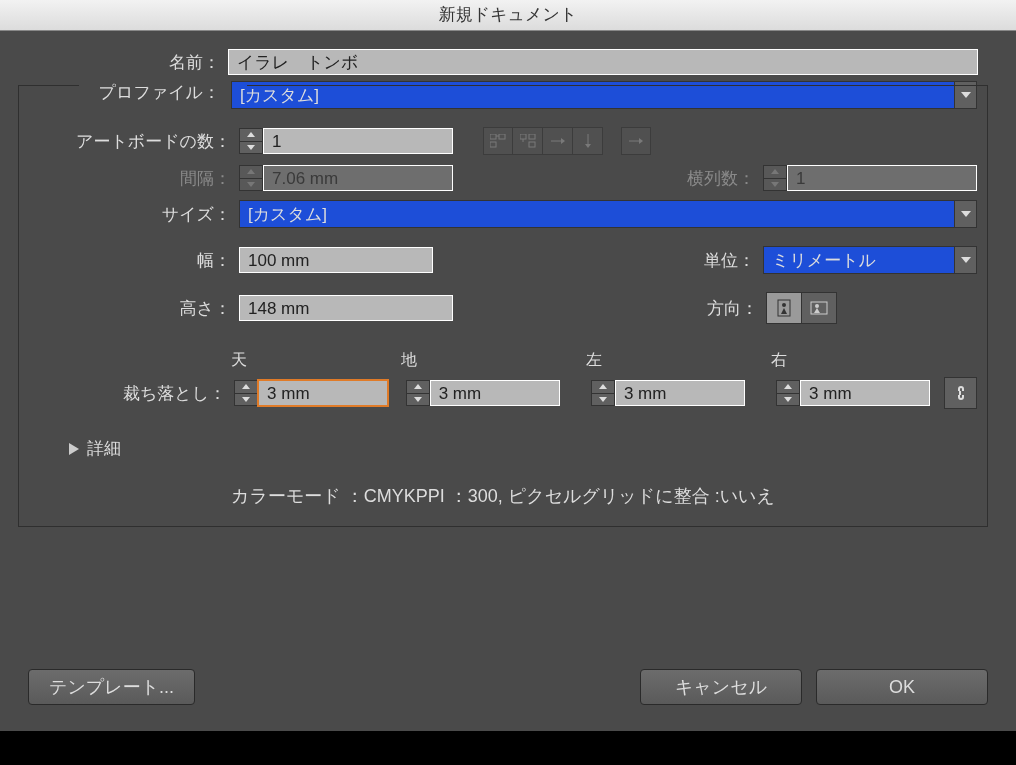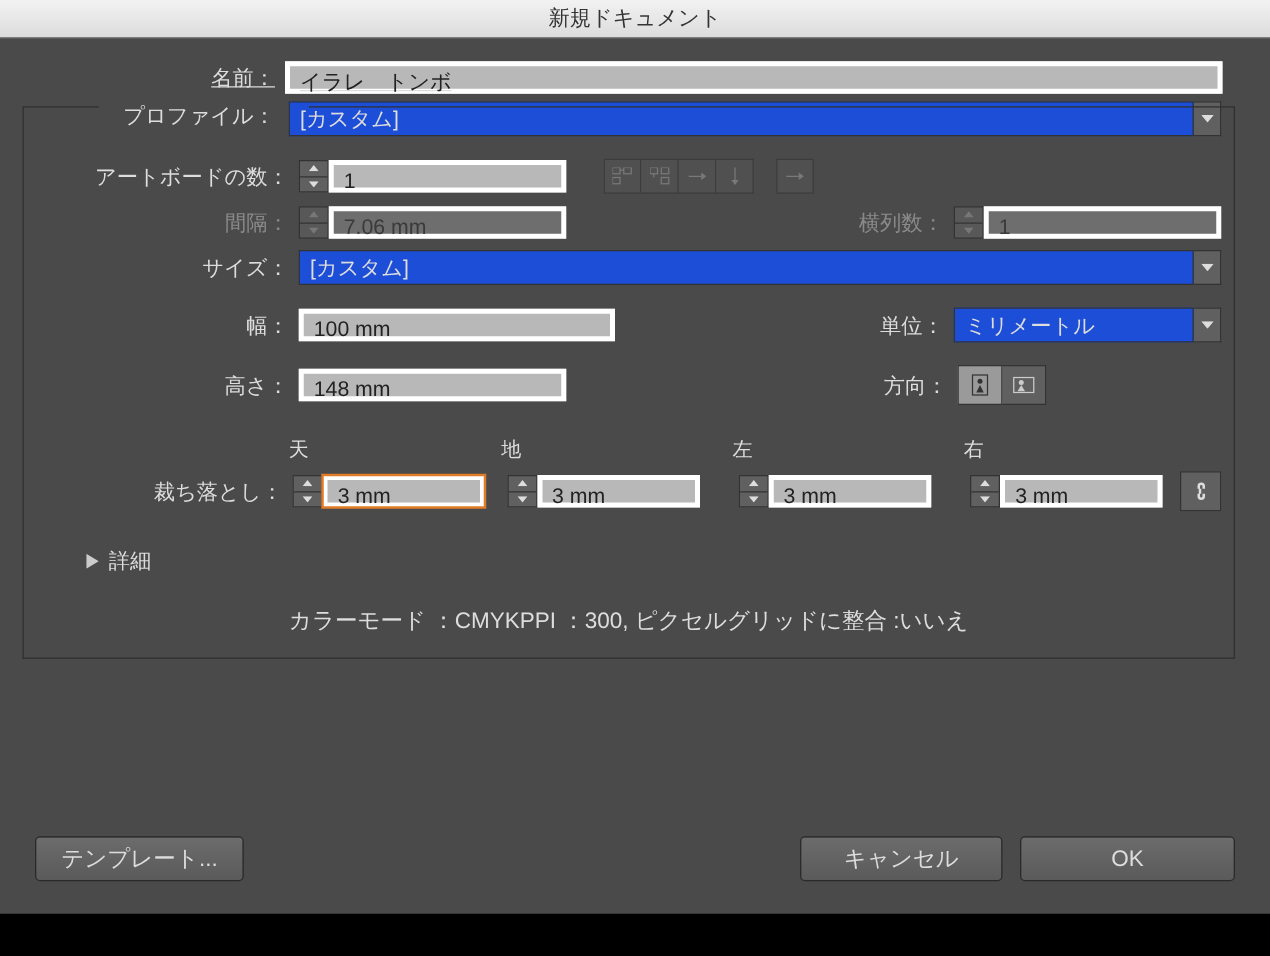--- a/index.html
+++ b/index.html
@@ -42,21 +42,21 @@
   color: #ddd;
   white-space: nowrap;
 }
 .label.dim { color: #8a8a8a; }
 .text-input {
   background: #b8b8b8;
   color: #222;
   height: 26px;
   line-height: 26px;
   padding: 0 8px;
-  border: 4px solid #ffffff;
+  border: 1px solid #ffffff;
   box-sizing: border-box;
 }
 .text-input.disabled { background:#6e6e6e; color:#3a3a3a; }
 .dropdown {
   background: #1d4ed8;
   color: #ddd;
   height: 28px;
   border: 1px solid #333;
   display: flex;
   align-items: center;
@@ -175,21 +175,21 @@
 </style>
 </head>
 <body>
 
 <div class="titlebar">
   <span>新規ドキュメント</span>
 </div>
 
 <div class="body">
 
-  <div class="row" style="padding-right:38px;text-decoration:underline;">
+  <div class="row" style="padding-right:38px;">
     <div class="label">名前：</div>
     <div class="text-input" style="flex:1;">
       <span>イラレ　トンボ</span>
     </div>
   </div>
 
   <div style="position:relative;">
     <div class="label" style="position:absolute; top:-4px; left:0; width:220px; z-index:2;">プロファイル：</div>
   </div>
 
@@ -302,21 +302,21 @@
       </div>
       <div class="dd-arrow-box">
         <svg width="10" height="6">
             <polygon points="0,0 10,0 5,6" fill="#ddd"></polygon>
           </svg>
       </div>
     </div>
 
     <div class="row" style="margin-bottom:18px;">
       <div class="label" style="width:202px;">幅：</div>
-      <div class="text-input" style="width:253px;"><span>100 mm</span></div>
+      <div class="text-input" style="width:194px;"><span>100 mm</span></div>
       <div style="flex:1;"></div>
       <div class="label" style="width:auto;">単位：</div>
       <div class="dropdown" style="width:192px;">
           <span>ミリメートル</span>
         </div>
       <div class="dd-arrow-box">
         <svg width="10" height="6">
             <polygon points="0,0 10,0 5,6" fill="#ddd"></polygon>
           </svg>
       </div>

